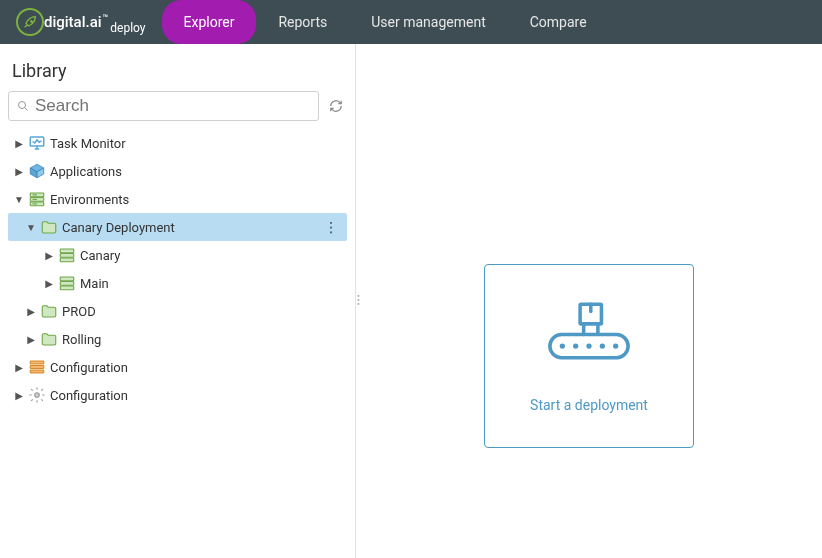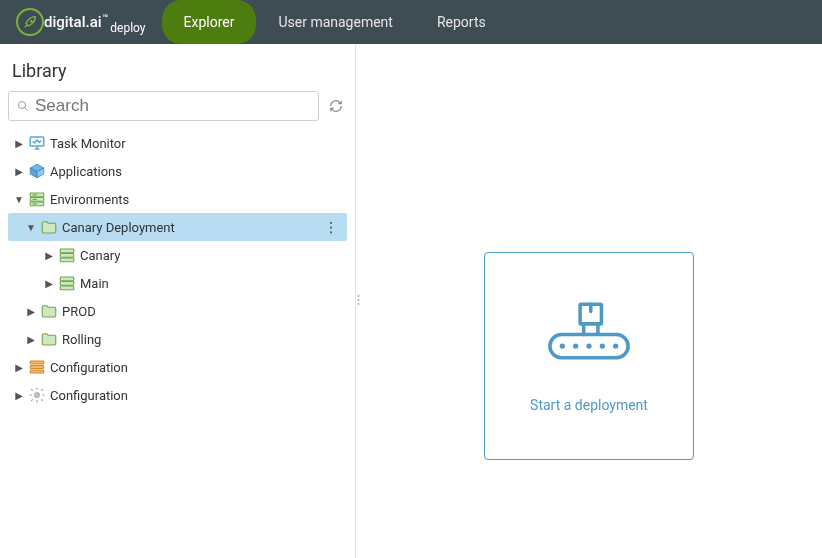--- a/index.html
+++ b/index.html
@@ -3,62 +3,63 @@
 <meta charset="utf-8">
 <style>
   * { box-sizing: border-box; margin: 0; padding: 0; }
   body { font-family: -apple-system, BlinkMacSystemFont, "Segoe UI", Roboto, sans-serif; background: #fff; width: 822px; height: 558px; overflow: hidden; }
   .topbar { display: flex; align-items: center; height: 44px; background: #3e4c54; color: #fff; }
   .logo-area { display: flex; align-items: center; padding: 0 16px; gap: 0; }
   .logo-circle { width: 28px; height: 28px; border-radius: 50%; border: 2px solid #7bb13c; display: flex; align-items: center; justify-content: center; }
   .logo-text { font-size: 15px; font-weight: 500; color: #fff; display: flex; align-items: baseline; }
   .logo-sub { font-size: 12px; font-weight: 400; margin-left: 2px; }
   .nav-item { padding: 0 22px; height: 44px; display: flex; align-items: center; color: #e6e6e6; font-size: 14px; cursor: pointer; }
-  .nav-item.active { background: #4d7c0f; color: #fff; border-radius: 19px; }
+  .nav-item.active { background: #a21caf; color: #fff; border-radius: 19px; }
   .main { display: flex; height: calc(558px - 44px); }
   .sidebar { width: 356px; border-right: 1px solid #e2e2e2; display: flex; flex-direction: column; padding: 10px 8px 0 8px; position: relative; }
   .sidebar-title { font-size: 18px; color: #333; font-weight: 400; padding: 6px 4px 10px 4px; }
   .search-wrap { display: flex; align-items: center; gap: 6px; margin-bottom: 8px; }
   .search-box { flex: 1; display: flex; align-items: center; border: 1px solid #cfcfcf; border-radius: 3px; padding: 4px 8px; color: #999; }
   .search-input { border: none; outline: none; font-size: 17px; color: #444; flex: 1; margin-left: 6px; }
   .refresh-btn { color: #888; cursor: pointer; padding: 4px; }
   .tree { font-size: 13px; color: #333; }
   .tree-row { display: flex; align-items: center; height: 28px; padding: 0 6px; cursor: pointer; border-radius: 2px; }
   .tree-row.selected { background: #b8dcf2; }
   .caret { width: 10px; display: inline-flex; justify-content: center; color: #555; font-size: 10px; margin-right: 4px;}
   .node-icon { width: 18px; height: 18px; display: inline-flex; align-items: center; justify-content: center; margin-right: 4px; flex-shrink: 0;}
   .indent-1 { padding-left: 18px; }
   .indent-2 { padding-left: 36px; }
   .row-spacer { flex: 1; }
   .kebab { color: #333; font-size: 14px; padding: 0 4px; cursor: pointer; letter-spacing: -1px;}
   .splitter-handle { position: absolute; right: -5px; top: 50%; transform: translateY(-50%); color: #bbb; font-size: 10px; cursor: col-resize; line-height: 4px;}
   .content { flex: 1; display: flex; align-items: center; justify-content: center; }
-  .start-card { width: 210px; height: 208px; border: 1px solid #4f99c6; border-radius: 4px; display: flex; flex-direction: column; align-items: center; justify-content: center; gap: 18px; cursor: pointer; margin-top: 110px;}
+  .start-card { width: 210px; height: 184px; border: 1px solid #4f99c6; border-radius: 4px; display: flex; flex-direction: column; align-items: center; justify-content: center; gap: 18px; cursor: pointer; margin-top: 110px;}
   .start-card-label { color: #4f99c6; font-size: 14px; }
   svg { display: block; }
 </style>
 </head>
 <body>
 
 <div class="topbar">
   <div class="logo-area">
     <div class="logo-circle">
       <svg width="16" height="16" viewBox="0 0 24 24" fill="none" stroke="#7bb13c" stroke-width="2">
           <path d="M4 20 L8 16 M6 14 C6 14 10 4 20 4 C20 14 10 18 10 18 L6 14 Z M14 10 a1 1 0 1 0 0.01 0"></path>
         </svg>
     </div>
     <div class="logo-text">
       <span>digital.ai</span>
       <span style="position:relative; top:-6px; font-size:9px; margin-left:1px;">™</span>
       <span class="logo-sub" style="align-self:flex-end; position:relative; top:4px;">deploy</span>
     </div>
   </div>
   <div class="nav-item active">Explorer</div>
+  <div class="nav-item">Reports</div>
   <div class="nav-item">User management</div>
-  <div class="nav-item">Reports</div>
+  <div class="nav-item">Compare</div>
 </div>
 
 <div class="main">
 
   <div class="sidebar">
     <div class="sidebar-title">Library</div>
     <div class="search-wrap">
       <div class="search-box">
         <span>
           <svg width="12" height="12" viewBox="0 0 24 24" fill="none" stroke="#999" stroke-width="2">

